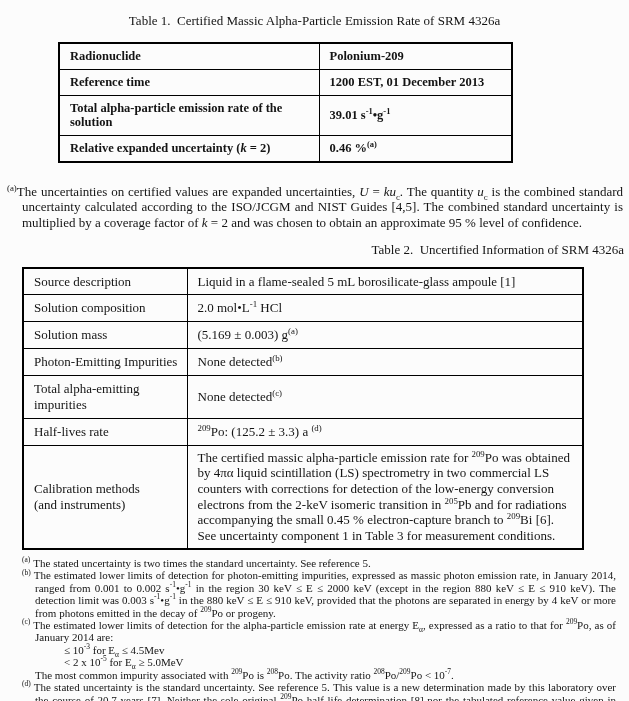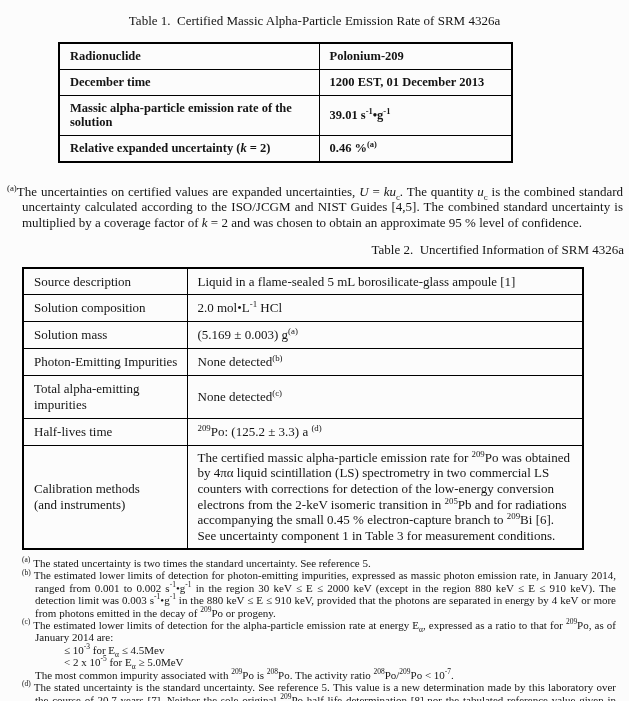--- a/index.html
+++ b/index.html
@@ -49,25 +49,25 @@
 
   <div class="tbl-title">Table 1.&nbsp; Certified Massic Alpha-Particle Emission Rate of SRM 4326a</div>
 
   <table class="t1">
     <tbody>
       <tr>
         <td class="lbl">Radionuclide</td>
         <td class="val">Polonium-209</td>
       </tr>
       <tr>
-        <td class="lbl">December time</td>
+        <td class="lbl">Reference time</td>
         <td class="val">1200 EST, 01 December 2013</td>
       </tr>
       <tr>
-        <td class="lbl">Massic alpha-particle emission rate of the solution</td>
+        <td class="lbl">Total alpha-particle emission rate of the solution</td>
         <td class="val">39.01 s<sup>-1</sup>•g<sup>-1</sup></td>
       </tr>
       <tr>
         <td class="lbl">Relative expanded uncertainty (<i>k</i> = 2)</td>
         <td class="val">0.46 %<sup>(a)</sup></td>
       </tr>
     </tbody>
   </table>
 
   <div class="fn1"><sup>(a)</sup>The uncertainties on certified values are expanded uncertainties, <i>U</i> = <i>k</i><i>u</i><sub>c</sub>. The quantity <i>u</i><sub>c</sub> is the combined standard uncertainty calculated according to the ISO/JCGM and NIST Guides [4,5]. The combined standard uncertainty is multiplied by a coverage factor of <i>k</i> = 2 and was chosen to obtain an approximate 95 % level of confidence.</div>
@@ -90,21 +90,21 @@
       </tr>
       <tr>
         <td class="lbl">Photon-Emitting Impurities</td>
         <td class="val">None detected<sup>(b)</sup></td>
       </tr>
       <tr>
         <td class="lbl">Total alpha-emitting impurities</td>
         <td class="val">None detected<sup>(c)</sup></td>
       </tr>
       <tr>
-        <td class="lbl">Half-lives time</td>
+        <td class="lbl">Half-lives rate</td>
         <td class="val"><sup>209</sup>Po: (125.2 ± 3.3) a <sup>(d)</sup></td>
       </tr>
       <tr>
         <td class="lbl">
           <div>Calibration methods</div>
           <div>(and instruments)</div>
         </td>
         <td class="val big">The certified massic alpha-particle emission rate for <sup>209</sup>Po was obtained by 4πα liquid scintillation (LS) spectrometry in two commercial LS counters with corrections for detection of the low-energy conversion electrons from the 2-keV isomeric transition in <sup>205</sup>Pb and for radiations accompanying the small 0.45 % electron-capture branch to <sup>209</sup>Bi [6]. See uncertainty component 1 in Table 3 for measurement conditions.</td>
       </tr>
     </tbody>

